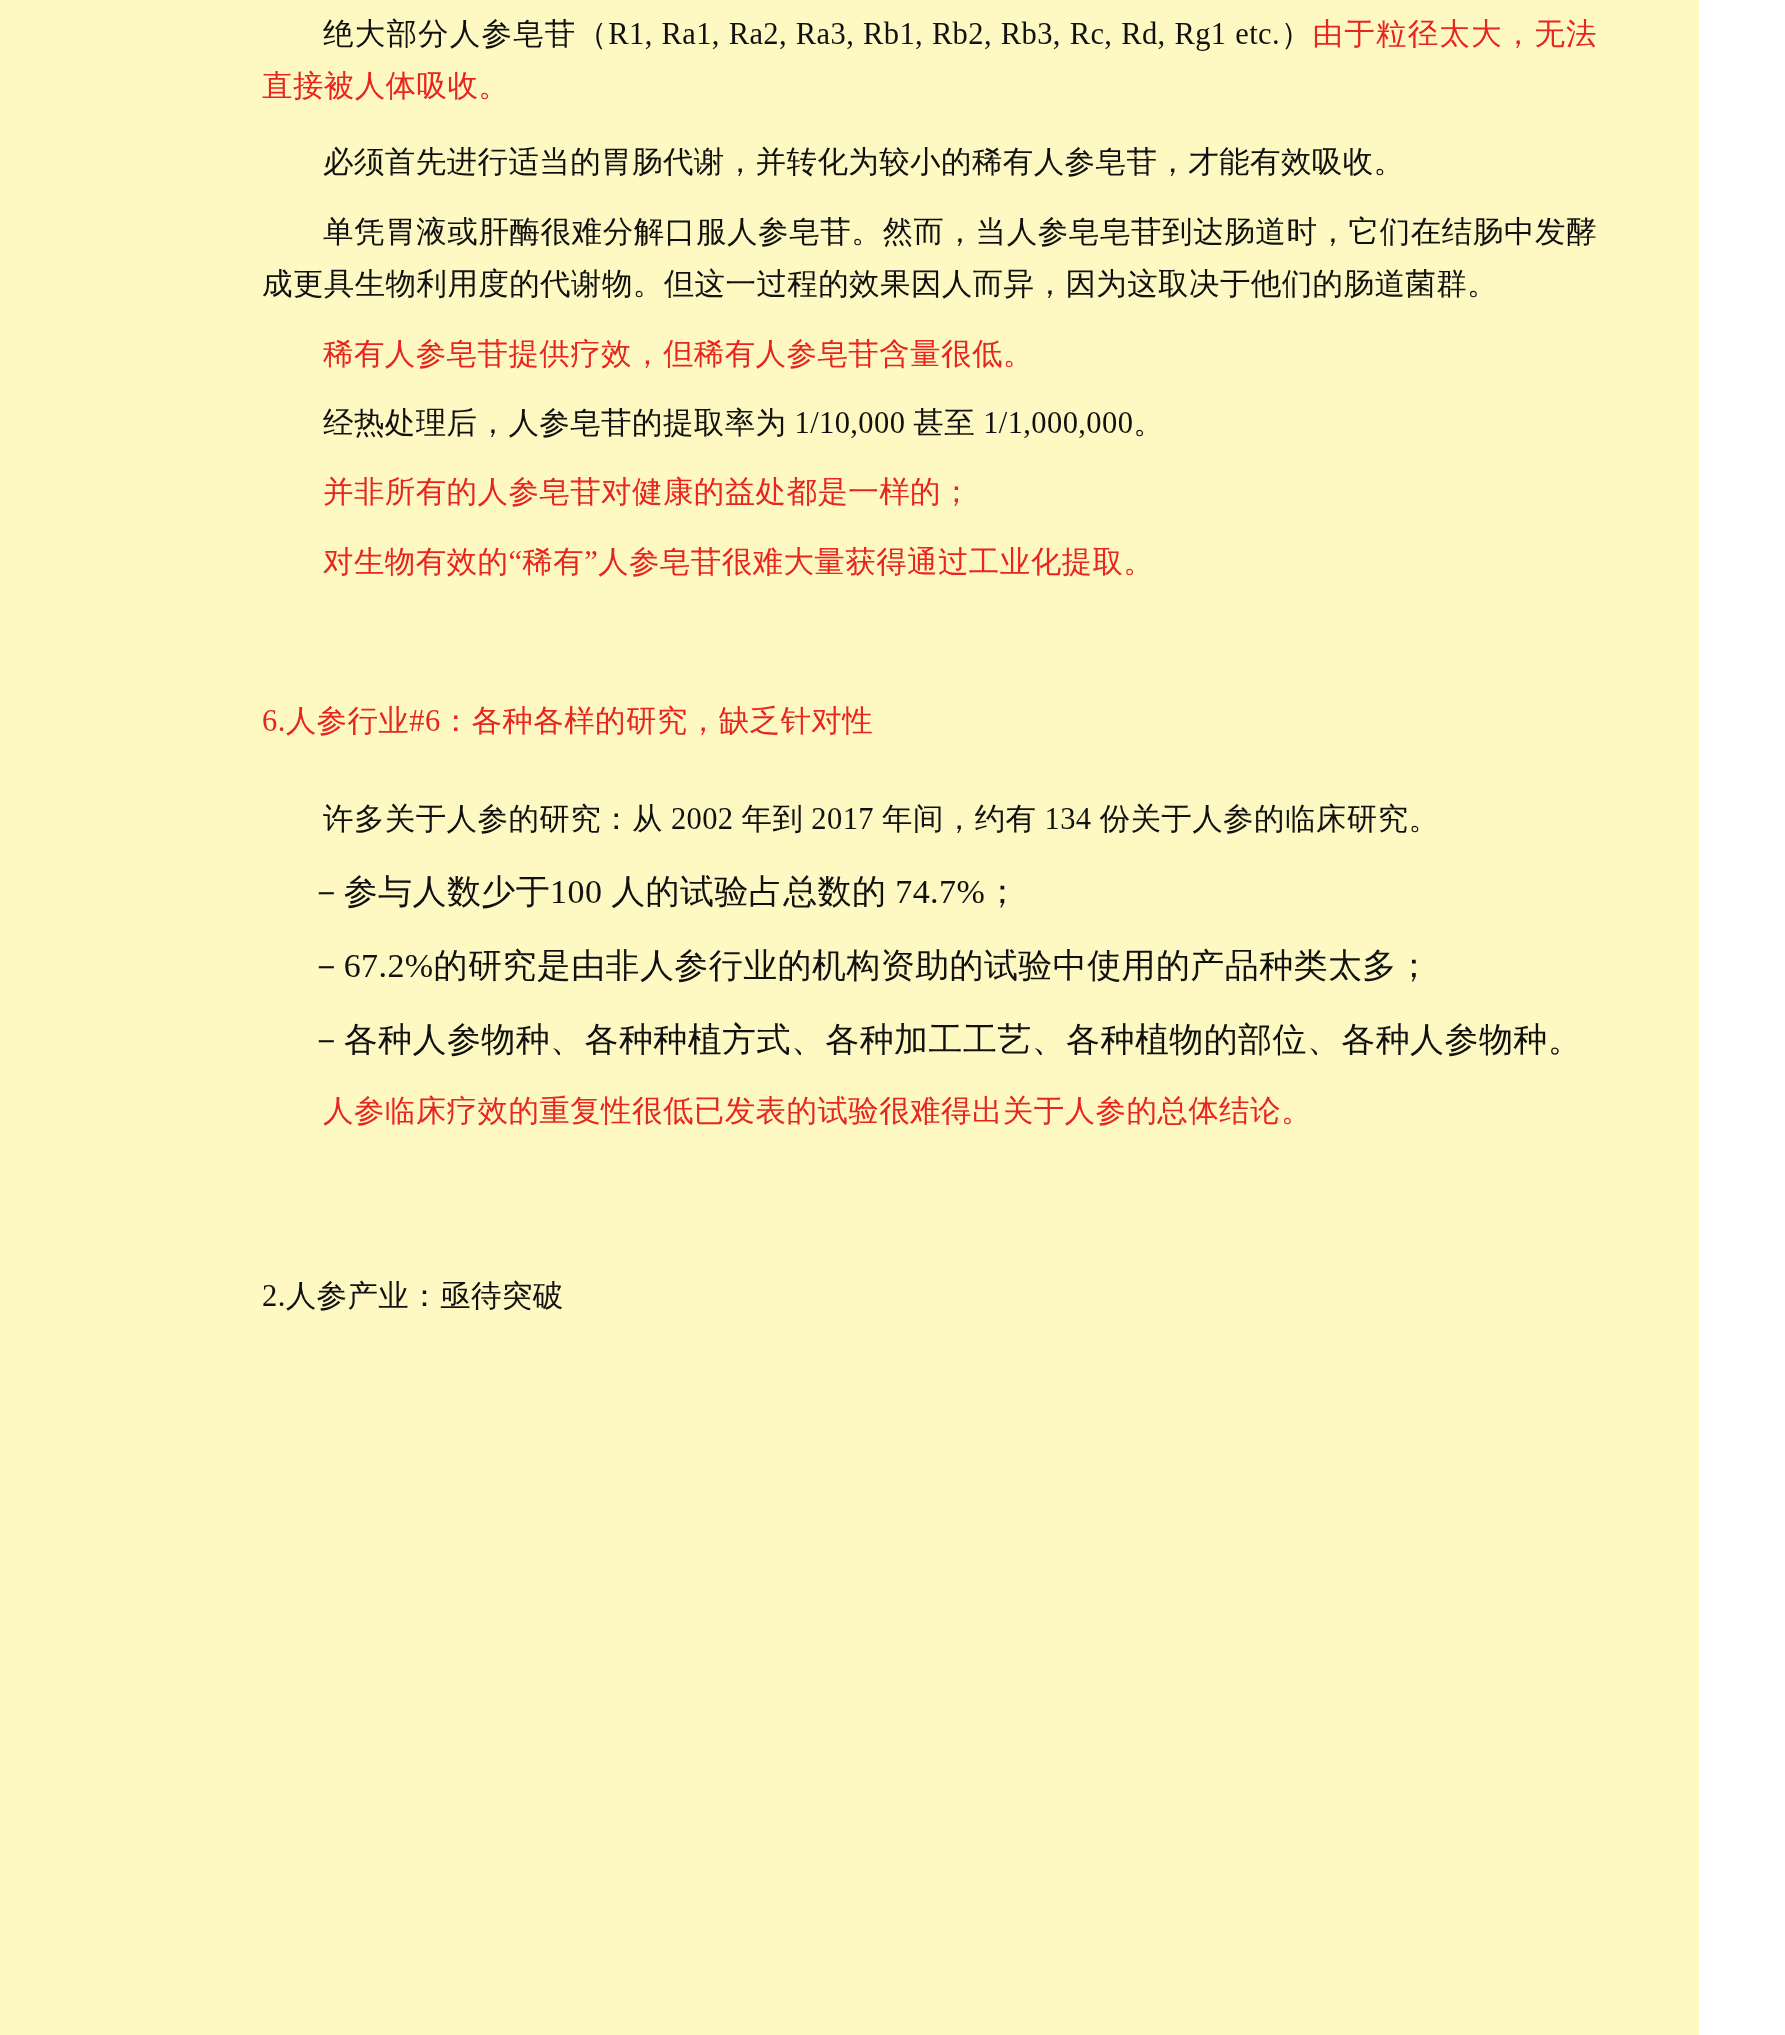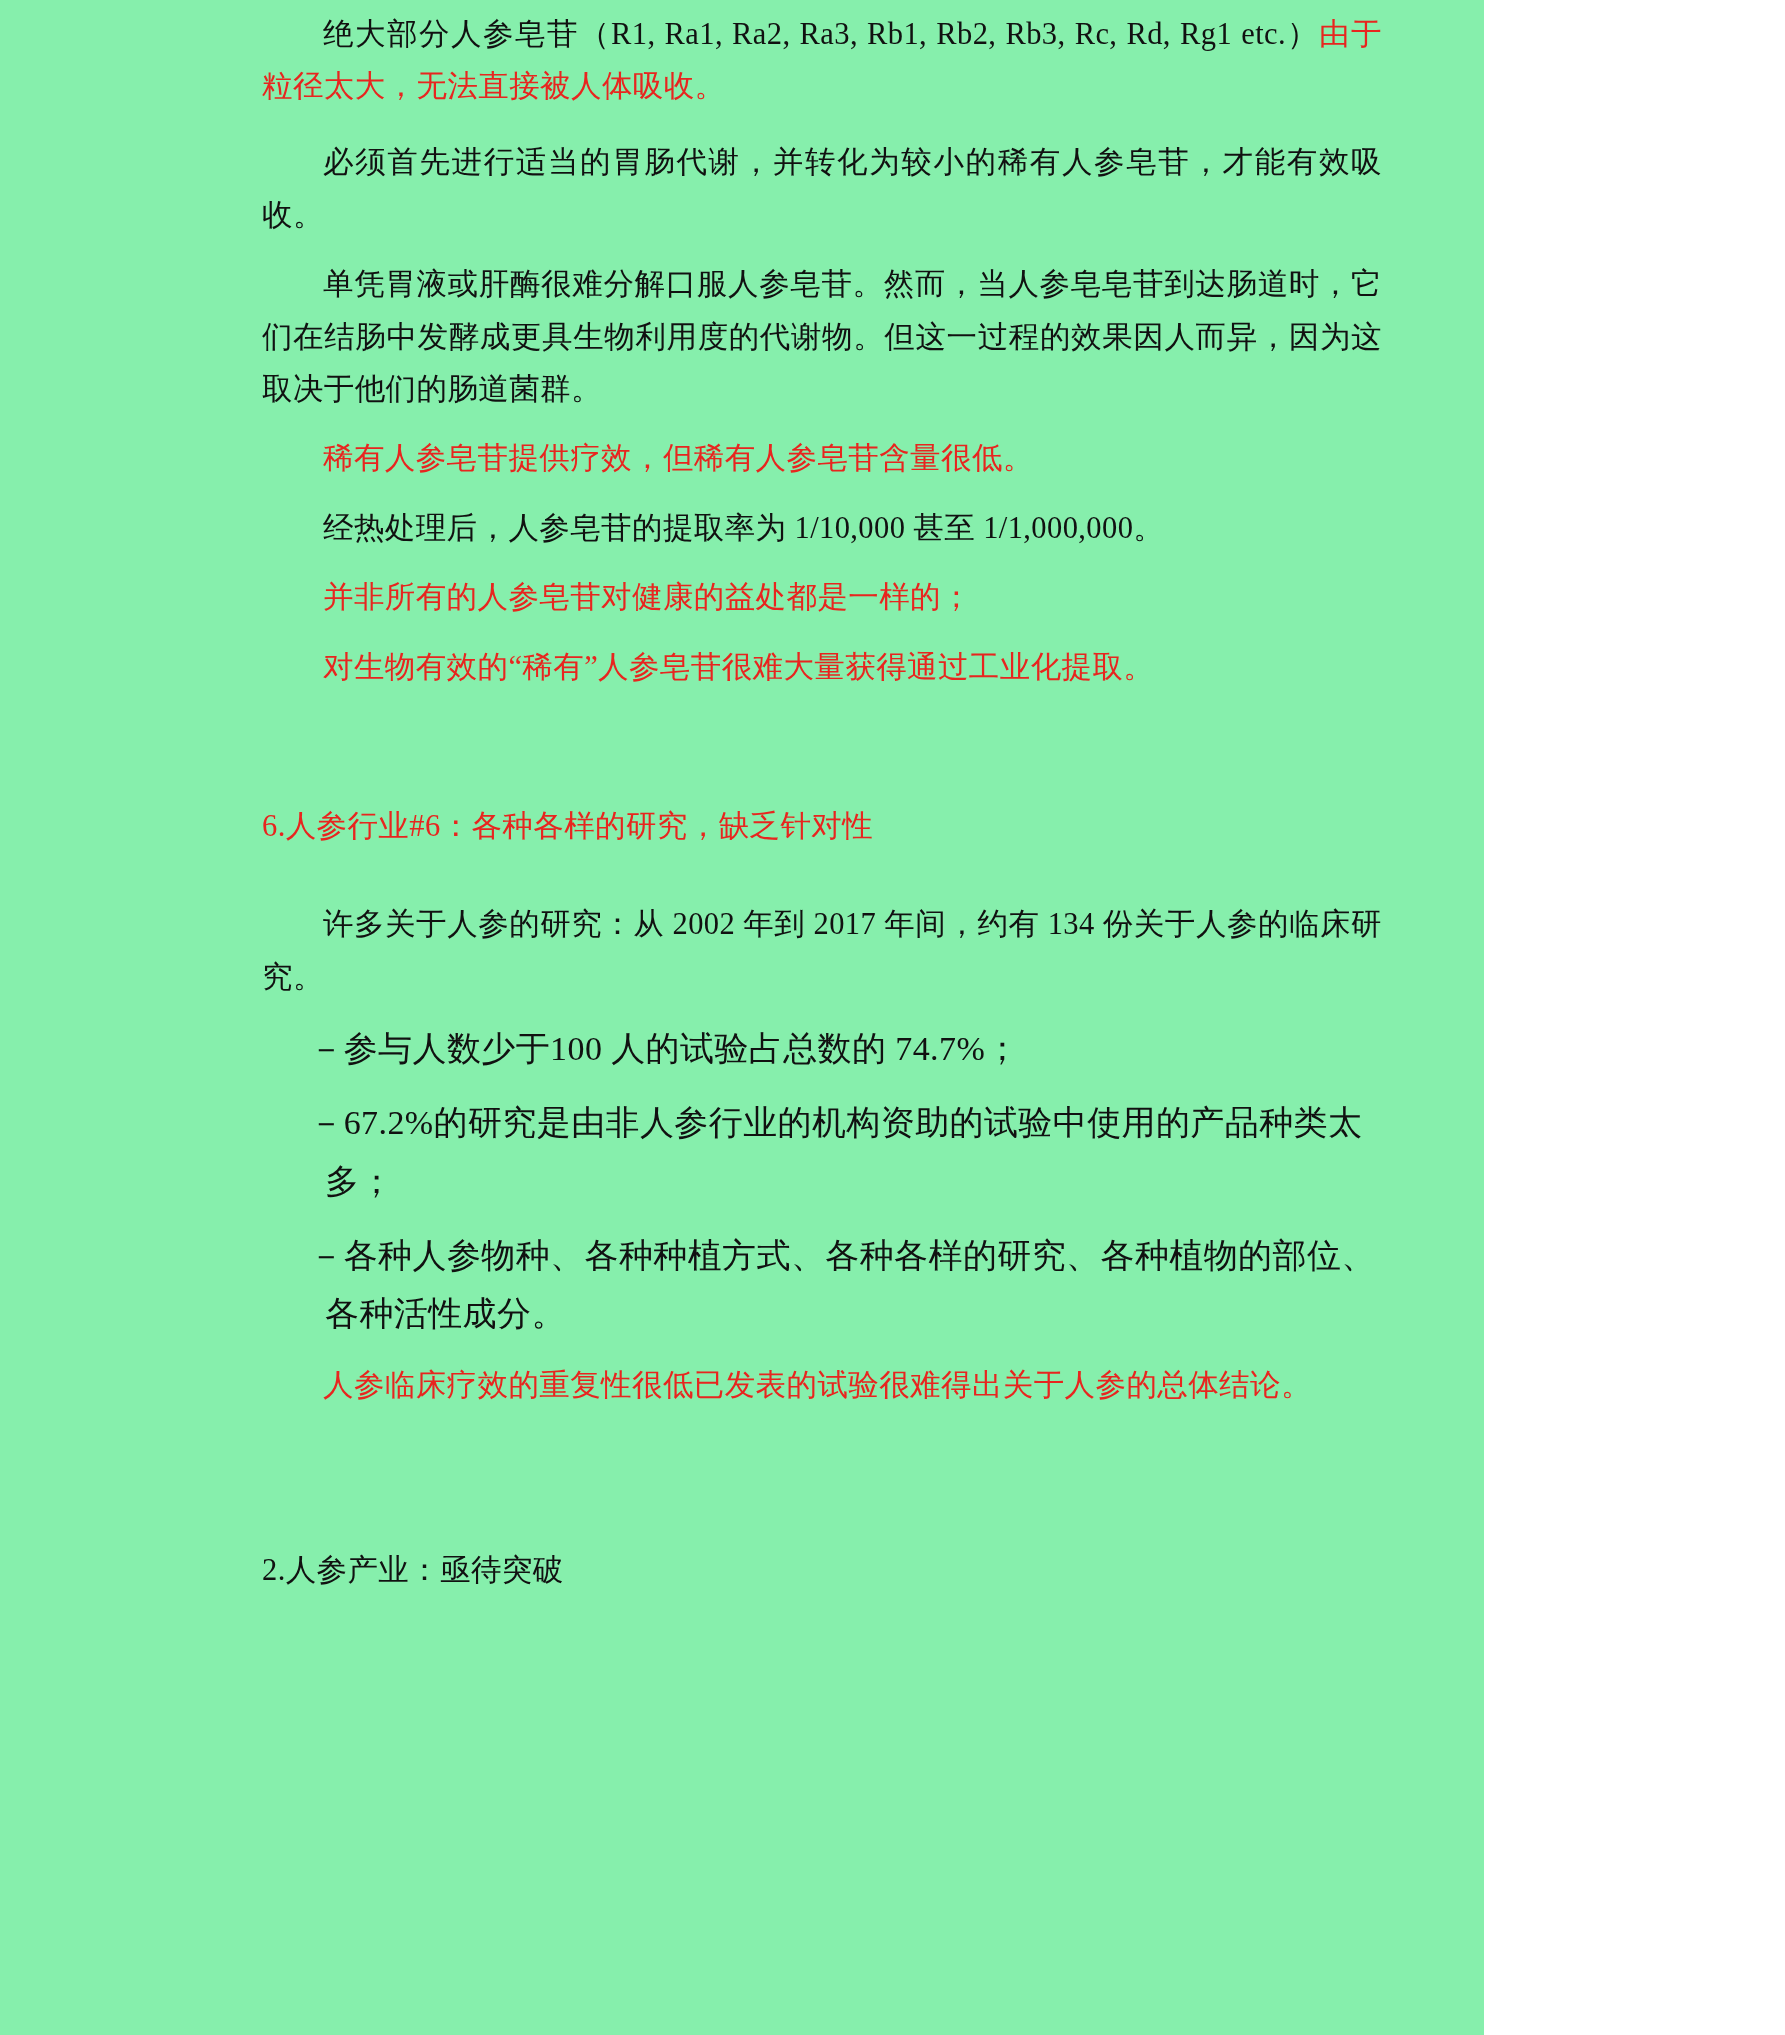--- a/index.html
+++ b/index.html
@@ -5,26 +5,26 @@
   html, body {
     margin: 0;
     padding: 0;
     background: #ffffff;
   }
   body {
     font-family: "Liberation Serif", "DejaVu Serif", serif;
     color: #000000;
   }
   .page {
-    width: 1484px;
+    width: 1699px;
     min-height: 2035px;
     box-sizing: border-box;
     padding: 7.8px 102px 0 262px;
     position: relative;
-    background: #86efac;
+    background: #fef9c3;
   }
   .para {
     font-size: 30.5px;
     line-height: 1.72;
     margin: 0 0 17px 0;
     letter-spacing: 0.4px;
     text-align: justify;
   }
   .indent {
     text-indent: 61px;
@@ -98,21 +98,21 @@
 
   <h2 class="heading heading-red">6.人参行业#6：各种各样的研究，缺乏针对性</h2>
 
   <div class="spacer-md"></div>
 
   <p class="para indent blk">许多关于人参的研究：从 2002 年到 2017 年间，约有 134 份关于人参的临床研究。</p>
 
   <div class="bullets">
     <p class="bullet blk">－参与人数少于100 人的试验占总数的 74.7%；</p>
     <p class="bullet blk">－67.2%的研究是由非人参行业的机构资助的试验中使用的产品种类太多；</p>
-    <p class="bullet blk">－各种人参物种、各种种植方式、各种各样的研究、各种植物的部位、各种活性成分。</p>
+    <p class="bullet blk">－各种人参物种、各种种植方式、各种加工工艺、各种植物的部位、各种人参物种。</p>
   </div>
 
   <p class="para indent red">人参临床疗效的重复性很低已发表的试验很难得出关于人参的总体结论。</p>
 
   <div class="spacer-xl"></div>
 
   <h2 class="heading heading-blk">2.人参产业：亟待突破</h2>
 
 </div>
 

